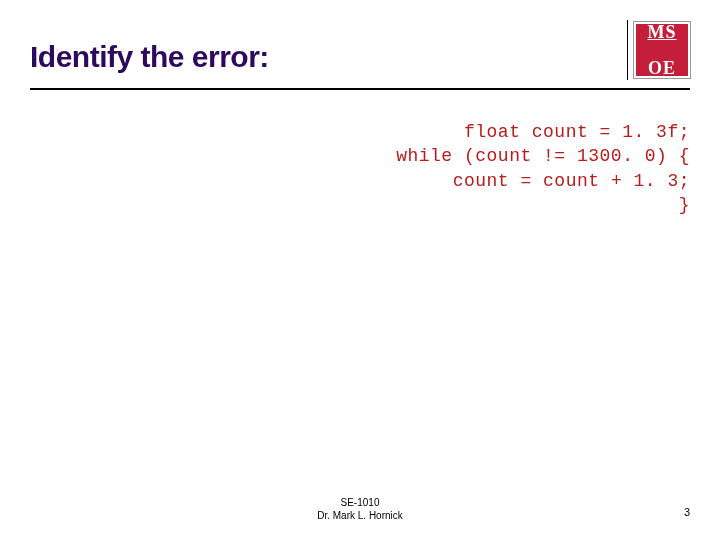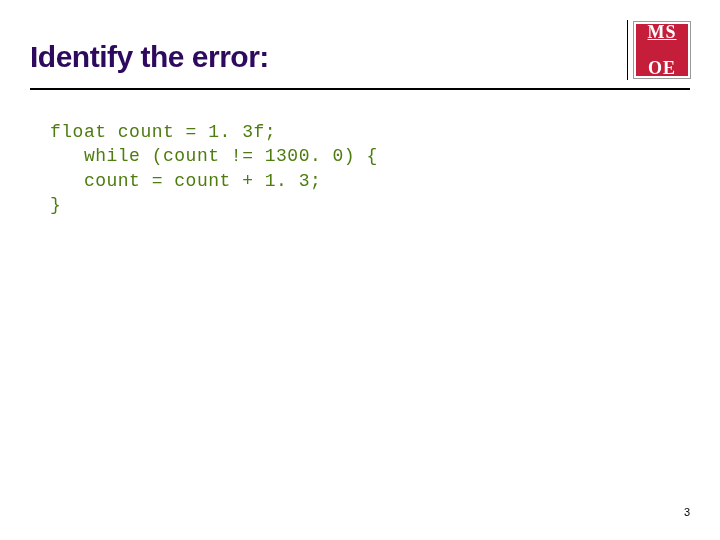--- a/index.html
+++ b/index.html
@@ -61,25 +61,26 @@
   .msoe-logo .line1 { text-decoration: underline; }
   .underline {
     height: 2px;
     background: #000;
     width: 100%;
     margin-bottom: 30px;
   }
   .code-block {
     font-family: "Courier New", Courier, monospace;
     font-size: 18px;
-    color: #4d7c0f;
+    color: #b91c1c;
     white-space: pre;
     line-height: 1.35;
     padding-left: 20px;
     letter-spacing: 0.5px;
+    text-align: right;
   }
   .footer {
     position: absolute;
     bottom: 18px;
     left: 0;
     width: 100%;
     text-align: center;
     font-size: 10px;
     color: #000;
     line-height: 1.3;
@@ -108,16 +109,20 @@
     </div>
   </div>
 
   <div class="underline"></div>
 
   <div class="code-block"><span>float count = 1. 3f;</span>
 <span>   while (count != 1300. 0) {</span>
 <span>   count = count + 1. 3;</span>
 <span>}</span></div>
 
+  <div class="footer">
+    <div>SE-1010</div>
+    <div>Dr. Mark L. Hornick</div>
+  </div>
 
   <div class="page-number">3</div>
 
 </div>
 
 </body></html>

